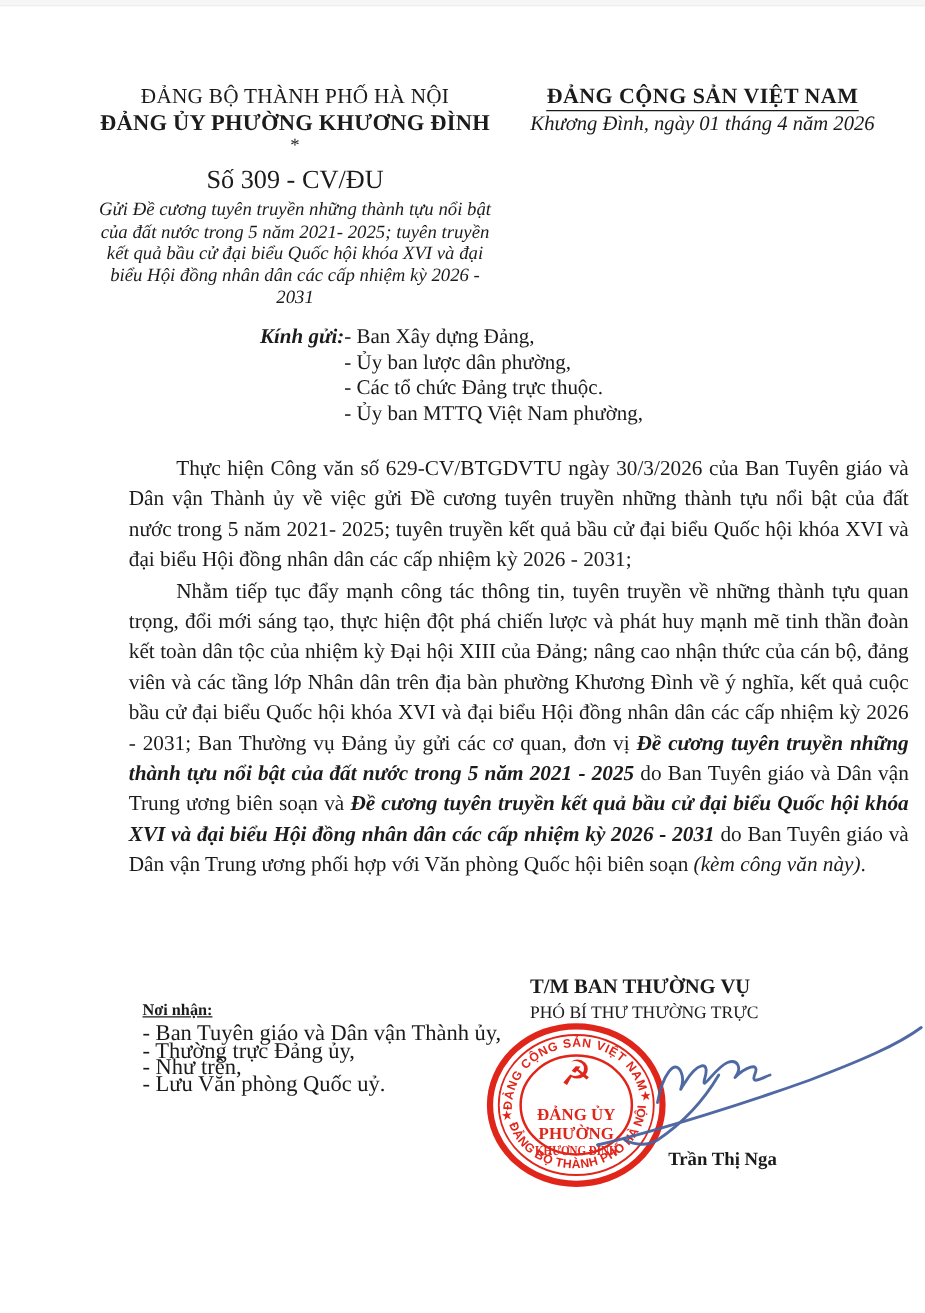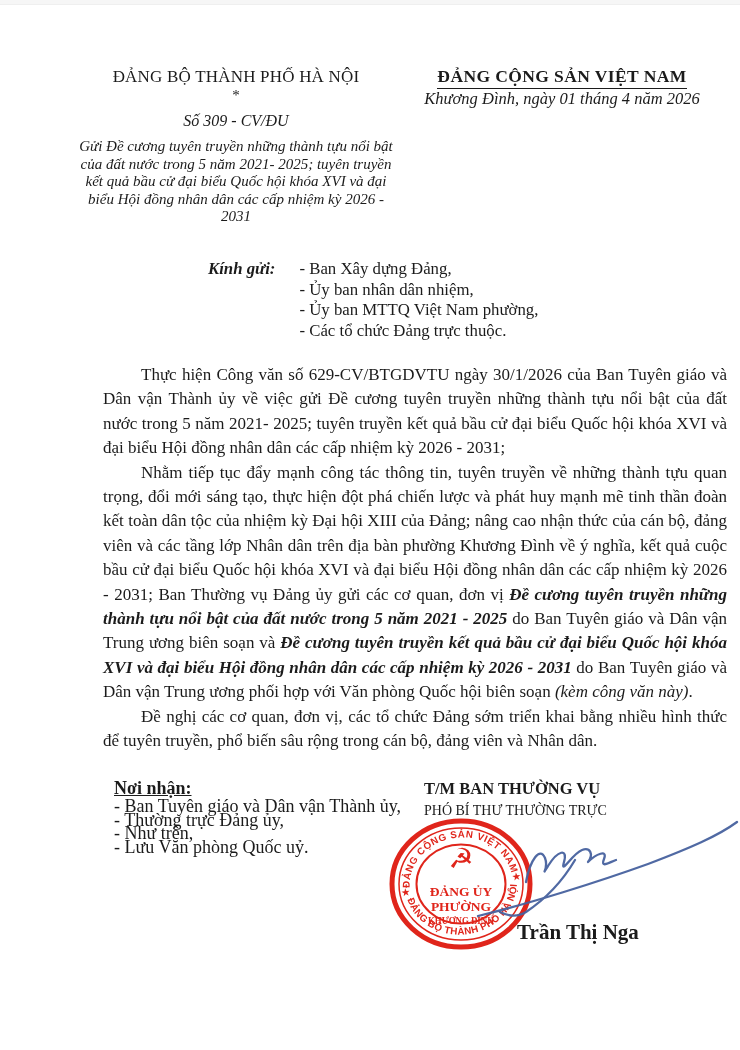--- a/index.html
+++ b/index.html
@@ -8,85 +8,85 @@
     background:#ffffff;color:#1b1b1b;
     font-family:"Liberation Serif", serif;
   }
   .scan-strip{position:absolute;left:0;top:0;width:740px;height:4px;background:#f6f6f6;border-bottom:1px solid #efefef;}
 
   
   .hdr-left{position:absolute;left:60px;top:66px;width:352px;text-align:center;}
   .org-parent{font-size:17px;letter-spacing:.2px;line-height:21px;}
   .org{font-size:18px;font-weight:bold;letter-spacing:.2px;line-height:22px;}
   .star{font-size:15px;line-height:13px;margin-top:2px;}
-  .doc-no{font-size:16px;margin-top:7px;line-height:24px;font-style:italic;}
+  .doc-no{font-size:21px;margin-top:7px;line-height:24px;}
   .subject{font-style:italic;font-size:15px;line-height:17.6px;margin-top:5px;padding:0 14px;text-align:center;}
 
   .hdr-right{position:absolute;left:396px;top:66px;width:332px;text-align:center;}
   .motto{display:inline-block;font-weight:bold;font-size:17.5px;letter-spacing:.4px;
          border-bottom:1.6px solid #1b1b1b;padding-bottom:2px;line-height:20px;}
   .dateline{font-style:italic;font-size:16.5px;line-height:20px;}
 
   
   .kinhgui{position:absolute;left:208px;top:259px;display:flex;font-size:16.8px;}
   .kg-label{font-style:italic;white-space:nowrap;font-weight:bold;}
-  .kg-list{margin-left:24px;line-height:20.6px;}
+  .kg-list{line-height:20.6px;}
 
   
   .body-text{position:absolute;left:103px;top:363px;width:624px;
              font-size:17px;line-height:24.4px;text-align:justify;}
   .body-text p{margin:0;text-indent:38px;}
   .bi{font-weight:bold;font-style:italic;}
   .it{font-style:italic;}
 
   
   .noinhan{position:absolute;left:114px;top:780px;}
-  .nn-label{font-size:18px;font-weight:bold;text-decoration:underline;line-height:16px;}
+  .nn-label{font-size:13px;font-weight:bold;text-decoration:underline;line-height:16px;margin-top:20px;}
   .nn-items{font-size:18px;line-height:13.6px;margin-top:4px;}
 
   .signblock{position:absolute;left:424px;top:779px;width:312px;text-align:left;}
   .sb-authority{font-weight:bold;font-size:16.5px;line-height:20px;}
   .sb-title{font-size:14px;line-height:21px;margin-top:1px;}
 
   .seal-svg{position:absolute;left:386px;top:817px;width:150px;height:136px;}
   .sig-svg{position:absolute;left:438px;top:802px;width:302px;height:118px;}
   .signer-name{position:absolute;left:462px;top:920px;width:232px;text-align:center;
-               font-weight:bold;font-size:21px;}
+               font-weight:bold;font-size:15px;}
 </style>
 </head>
 <body>
 
 <div class="scan-strip"></div>
 
 <div class="hdr-left">
   <div class="org-parent">ĐẢNG BỘ THÀNH PHỐ HÀ NỘI</div>
+  <div class="org">ĐẢNG ỦY PHƯỜNG KHƯƠNG ĐÌNH</div>
   <div class="star">*</div>
   <div class="doc-no">Số 309 - CV/ĐU</div>
   <div class="subject">Gửi Đề cương tuyên truyền những thành tựu nổi bật của đất nước trong 5 năm 2021- 2025; tuyên truyền kết quả bầu cử đại biểu Quốc hội khóa XVI và đại biểu Hội đồng nhân dân các cấp nhiệm kỳ 2026 - 2031</div>
 </div>
 
 <div class="hdr-right">
   <div><span class="motto">ĐẢNG CỘNG SẢN VIỆT NAM</span></div>
   <div class="dateline">Khương Đình, ngày 01 tháng 4 năm 2026</div>
 </div>
 
 <div class="kinhgui">
   <div class="kg-label">Kính gửi:</div>
   <div class="kg-list">
     <div>- Ban Xây dựng Đảng,</div>
-    <div>- Ủy ban nhân dân nhiệm,</div>
+    <div>- Ủy ban lược dân phường,</div>
+    <div>- Các tổ chức Đảng trực thuộc.</div>
     <div>- Ủy ban MTTQ Việt Nam phường,</div>
-    <div>- Các tổ chức Đảng trực thuộc.</div>
   </div>
 </div>
 
 <div class="body-text">
-  <p>Thực hiện Công văn số 629-CV/BTGDVTU ngày 30/1/2026 của Ban Tuyên giáo và Dân vận Thành ủy về việc gửi Đề cương tuyên truyền những thành tựu nổi bật của đất nước trong 5 năm 2021- 2025; tuyên truyền kết quả bầu cử đại biểu Quốc hội khóa XVI và đại biểu Hội đồng nhân dân các cấp nhiệm kỳ 2026 - 2031;</p>
+  <p>Thực hiện Công văn số 629-CV/BTGDVTU ngày 30/3/2026 của Ban Tuyên giáo và Dân vận Thành ủy về việc gửi Đề cương tuyên truyền những thành tựu nổi bật của đất nước trong 5 năm 2021- 2025; tuyên truyền kết quả bầu cử đại biểu Quốc hội khóa XVI và đại biểu Hội đồng nhân dân các cấp nhiệm kỳ 2026 - 2031;</p>
   <p><span>Nhằm tiếp tục đẩy mạnh công tác thông tin, tuyên truyền về những thành tựu quan trọng, đổi mới sáng tạo, thực hiện đột phá chiến lược và phát huy mạnh mẽ tinh thần đoàn kết toàn dân tộc của nhiệm kỳ Đại hội XIII của Đảng; nâng cao nhận thức của cán bộ, đảng viên và các tầng lớp Nhân dân trên địa bàn phường Khương Đình về ý nghĩa, kết quả cuộc bầu cử đại biểu Quốc hội khóa XVI và đại biểu Hội đồng nhân dân các cấp nhiệm kỳ 2026 - 2031; Ban Thường vụ Đảng ủy gửi các cơ quan, đơn vị </span><span class="bi">Đề cương tuyên truyền những thành tựu nổi bật của đất nước trong 5 năm 2021 - 2025</span><span> do Ban Tuyên giáo và Dân vận Trung ương biên soạn và </span><span class="bi">Đề cương tuyên truyền kết quả bầu cử đại biểu Quốc hội khóa XVI và đại biểu Hội đồng nhân dân các cấp nhiệm kỳ 2026 - 2031</span><span> do Ban Tuyên giáo và Dân vận Trung ương phối hợp với Văn phòng Quốc hội biên soạn </span><span class="it">(kèm công văn này)</span><span>.</span></p>
-  <p>Đề nghị các cơ quan, đơn vị, các tổ chức Đảng sớm triển khai bằng nhiều hình thức để tuyên truyền, phổ biến sâu rộng trong cán bộ, đảng viên và Nhân dân.</p>
 </div>
 
 <div class="noinhan">
   <div class="nn-label">Nơi nhận:</div>
   <div class="nn-items">
     <div>- Ban Tuyên giáo và Dân vận Thành ủy,</div>
     <div>- Thường trực Đảng ủy,</div>
     <div>- Như trên,</div>
     <div>- Lưu Văn phòng Quốc uỷ.</div>
   </div>

